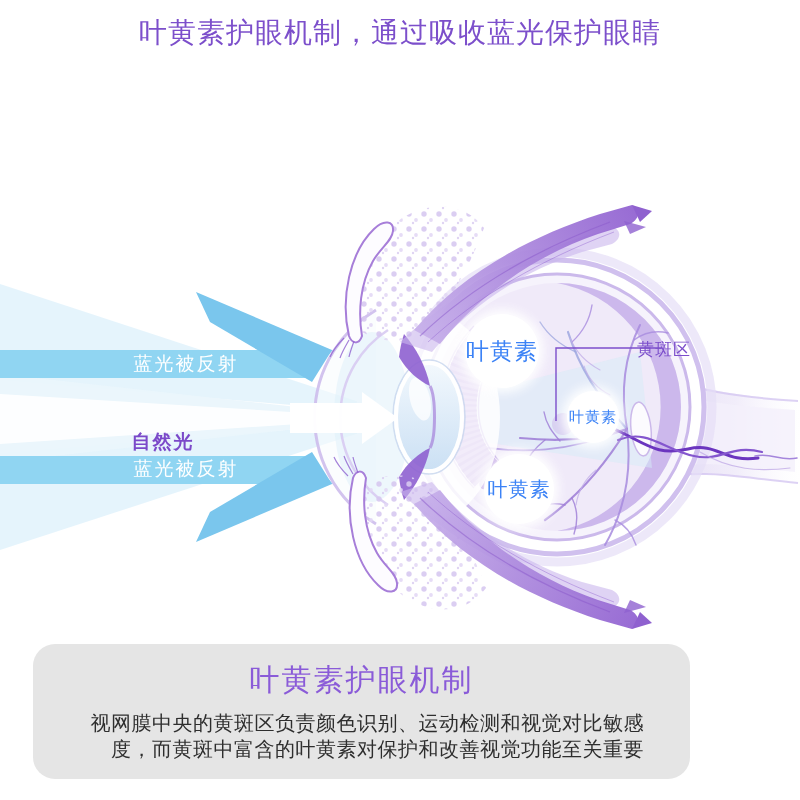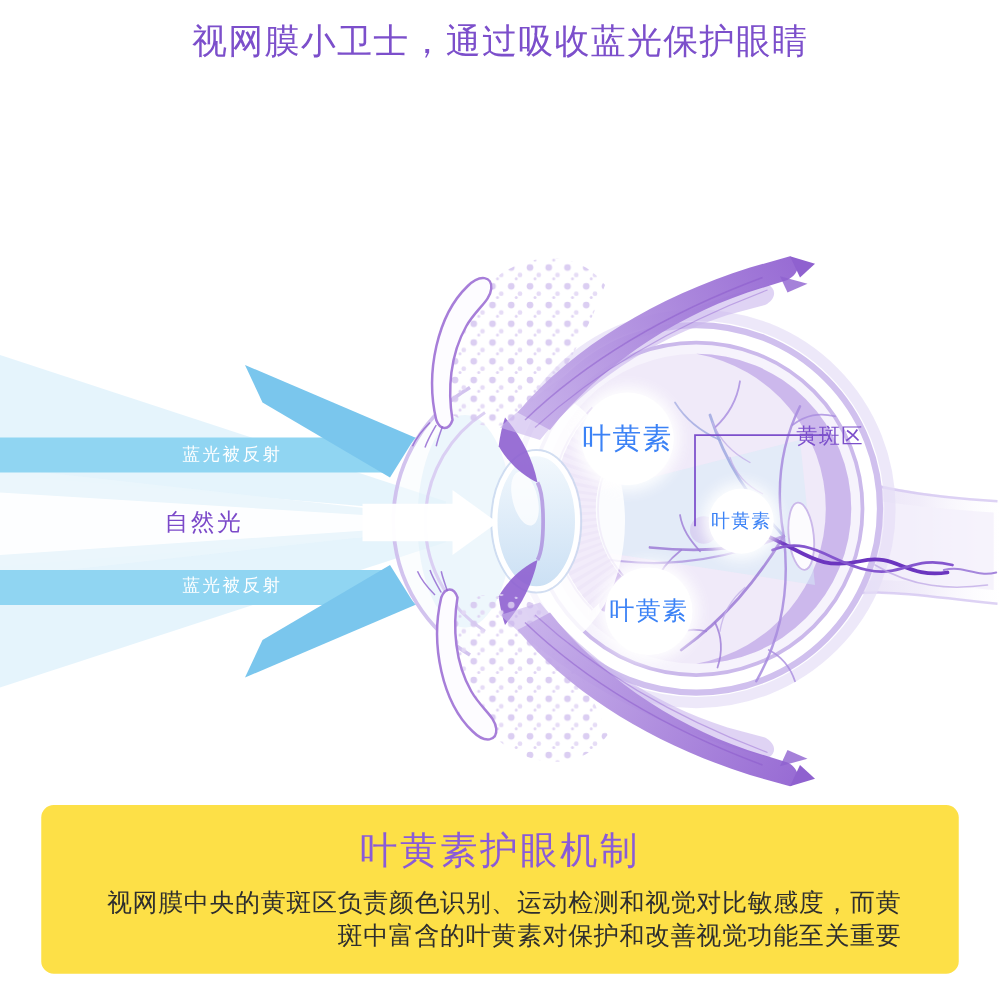--- a/index.html
+++ b/index.html
@@ -15,28 +15,28 @@
     color:#7C4FCB;letter-spacing:2px;
   }
   .hdr .sub{
     margin:14px 0 0;font-size:28px;font-weight:400;
     color:#7C4FCB;letter-spacing:1px;
   }
   
   svg.art{position:absolute;left:0;top:0;width:800px;height:800px;z-index:1;}
   
   .lbl{position:absolute;z-index:4;white-space:nowrap;transform:translate(-50%,-50%);}
-  .lbl.white{color:#ffffff;font-size:14px;letter-spacing:2px;font-weight:500;}
-  .lbl.purple{color:#7B49C9;font-size:19px;letter-spacing:2px;font-weight:400;}
+  .lbl.white{color:#ffffff;font-size:19px;letter-spacing:2px;font-weight:500;}
+  .lbl.purple{color:#7B49C9;font-size:19px;letter-spacing:2px;font-weight:700;margin-top:24px;}
   .lbl.lutein{color:#3b82f6;font-weight:400;letter-spacing:1px;}
   .lbl.macula{transform:translate(0,-50%);color:#7C4FCB;font-size:17px;letter-spacing:1px;font-weight:500;}
   
   .panel{
-    position:absolute;left:33px;top:644px;width:734px;height:135px;z-index:5;
-    background:#fde047;border-radius:10px;box-sizing:border-box;
+    position:absolute;left:33px;top:644px;width:657px;height:135px;z-index:5;
+    background:#e5e5e5;border-radius:22px;box-sizing:border-box;
   }
   .panel h2{
     margin:16px 0 0;text-align:center;font-size:30px;font-weight:500;
     color:#8A5BD8;letter-spacing:2px;
   }
   .panel p{
     margin:9px 0 0;padding:0 46px;font-size:20px;line-height:1.32;
     color:#2E2E2E;letter-spacing:0.5px;text-align:right;
   }
 </style>
@@ -193,21 +193,21 @@
       <circle cx="502" cy="351" r="37" fill="#FFFFFF"></circle>
       <circle cx="593" cy="417" r="31" fill="#FFFFFF" filter="url(#soft)" opacity="0.9"></circle>
       <circle cx="593" cy="417" r="26" fill="#FFFFFF"></circle>
       <circle cx="519" cy="489" r="40" fill="#FFFFFF" filter="url(#soft)" opacity="0.9"></circle>
       <circle cx="519" cy="489" r="35" fill="#FFFFFF"></circle>
       <polyline points="662,348 556,348 556,421" fill="none" stroke="#7C4FCB" stroke-width="1.4"></polyline>
     </g>
   </svg>
 
   <div class="hdr">
-    <div class="sub">视网膜小卫士，通过吸收蓝光保护眼睛</div>
+    <div class="sub">叶黄素护眼机制，通过吸收蓝光保护眼睛</div>
   </div>
 
   <div class="lbl white" style="left:186px;top:364px;">蓝光被反射</div>
   <div class="lbl purple" style="left:163px;top:418px;">自然光</div>
   <div class="lbl white" style="left:186px;top:469px;">蓝光被反射</div>
 
   <div class="lbl lutein" style="left:502px;top:351px;font-size:23px;">叶黄素</div>
   <div class="lbl lutein" style="left:593px;top:417px;font-size:15px;">叶黄素</div>
   <div class="lbl lutein" style="left:519px;top:489px;font-size:20px;">叶黄素</div>
   <div class="lbl macula" style="left:637px;top:349px;">黄斑区</div>

